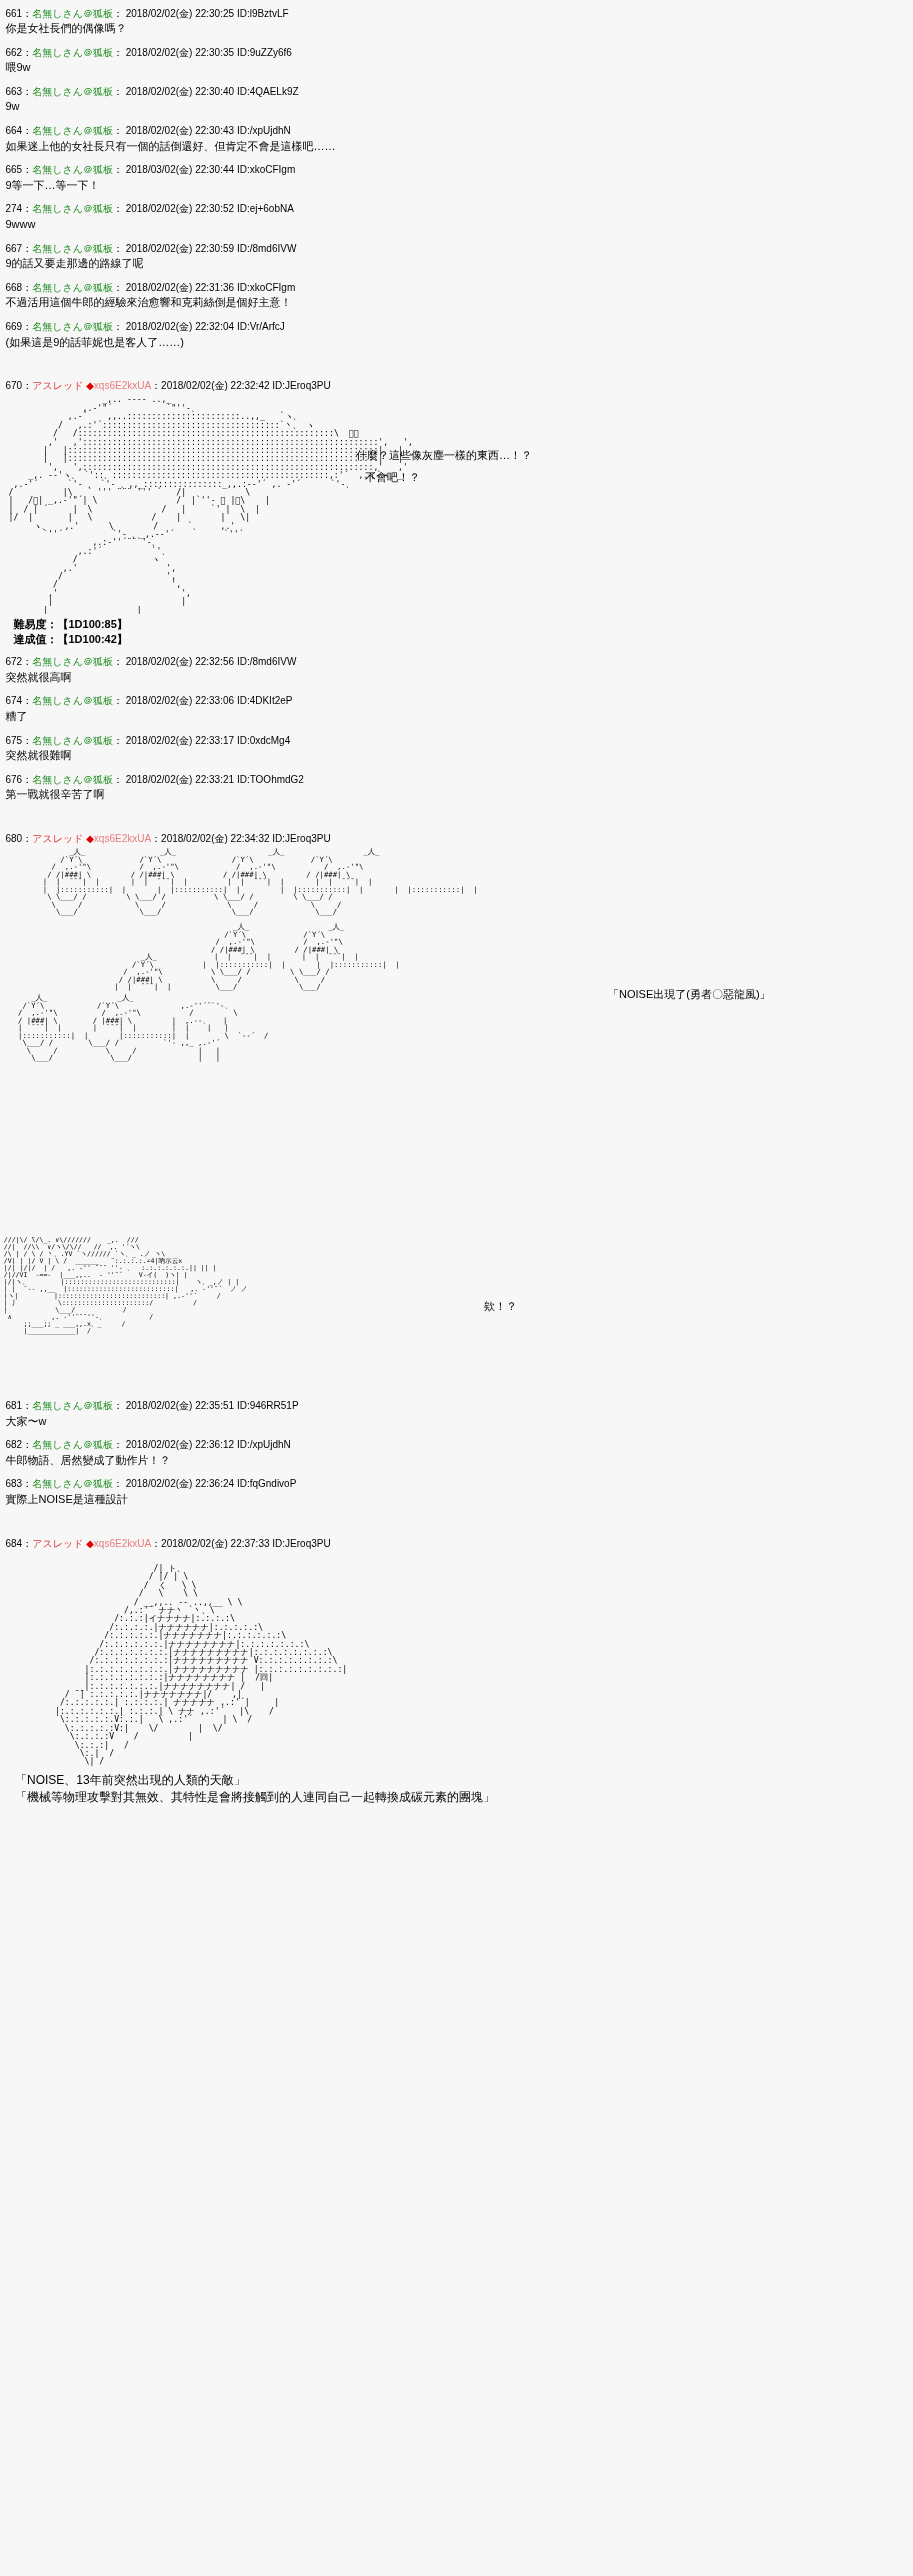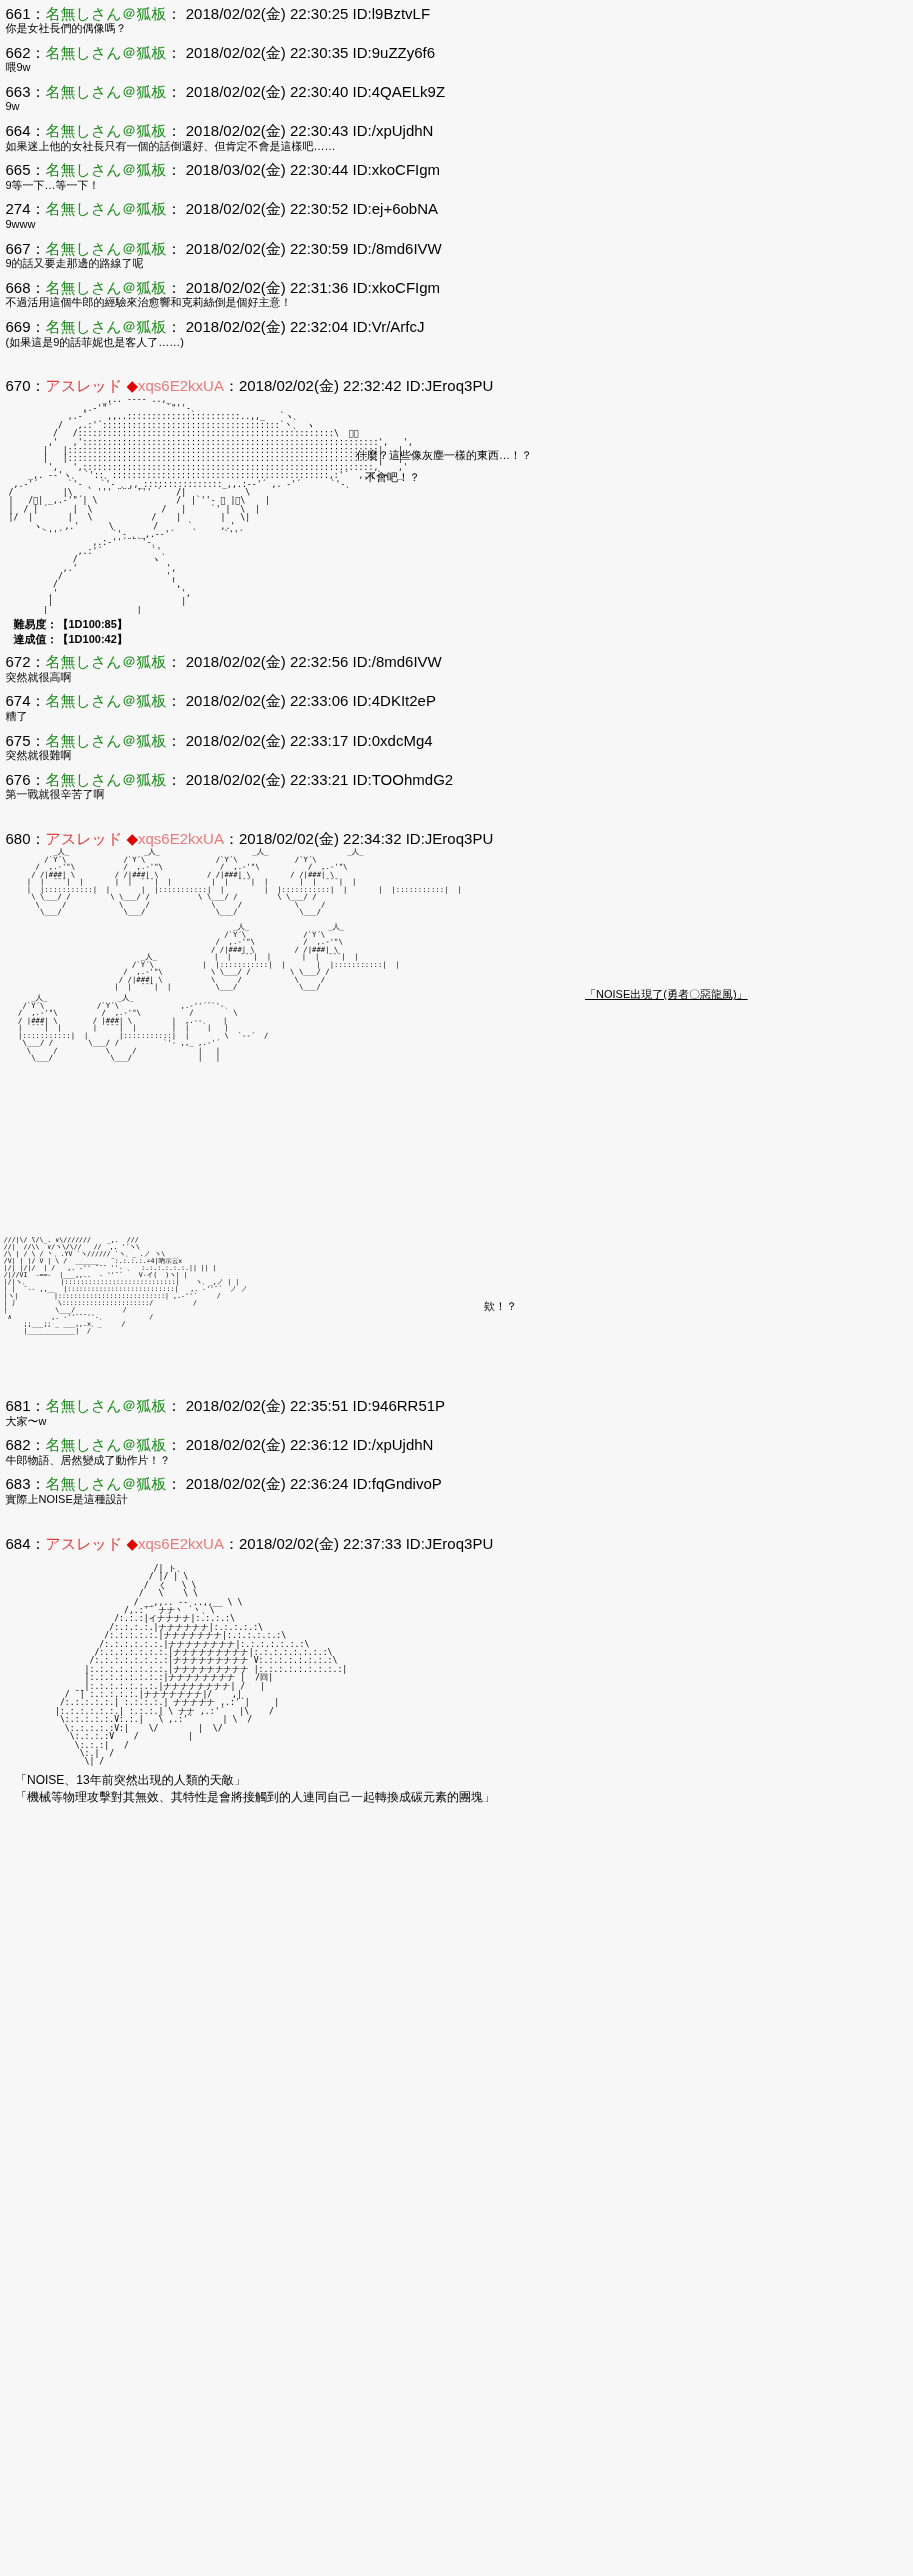--- a/index.html
+++ b/index.html
@@ -19,21 +19,21 @@
     box-sizing: border-box;
     background: #f7f7f7;
   }
 
   
   .post {
     padding: 0 5.5px 0 5.5px;
     margin-bottom: 1.8px;
   }
   .post-head {
-    font-size: 15px;
+    font-size: 10px;
     line-height: 15.5px;
     white-space: nowrap;
   }
   .post-num { color: #000; }
   .post-name { color: #1a8a1a; font-weight: normal; }
   .post-name.tripper { color: #e23a3a; }
   .trip-diamond { color: #e00000; }
   .trip-code { color: #e87b7b; }
   .post-sep { color: #000; }
   .post-date { color: #000; }
@@ -216,21 +216,21 @@
 
   <div class="post">
     <div class="post-head">
       <span class="post-num">680</span><span class="post-sep">：</span><span class="post-name tripper">アスレッド</span>
       <span class="trip-diamond">◆</span><span class="trip-code">xqs6E2kxUA</span><span class="post-sep">：</span><span class="post-date">2018/02/02(金) 22:34:32</span>
       <span class="post-id">ID:JEroq3PU</span>
     </div>
   </div>
 
   <div class="aa-overlay-wrap" style="height:393px;">
-    <div class="aa small" style="padding-left:18px;">        _人_                 _人_                     _人_                  _人_
+    <div class="aa small" style="padding-left:34px;">        _人_                 _人_                     _人_                  _人_
       /`Y´\             /`Y´\                /`Y´\             /`Y´\
     /  ,.‐'"\           /  ,.‐'"\             /  ,.‐'"\           /  ,.‐'"\
    / /|###| \         / /|###| \           / /|###| \         / /|###| \
   |  |  ̄ ̄ ̄ |  |       |  |  ̄ ̄ ̄ |  |         |  |  ̄ ̄ ̄ |  |       |  |  ̄ ̄ ̄ |  |
   |  |:::::::::::|  |       |  |:::::::::::|  |         |  |:::::::::::|  |       |  |:::::::::::|  |
    \ \___/ /         \ \___/ /           \ \___/ /         \ \___/ /
     \     /            \     /              \     /            \     /
      \___/              \___/                \___/              \___/
 </div>
     <div class="aa small" style="padding-left:110px; margin-top:7.3px;">                            _人_                  _人_
@@ -246,21 +246,21 @@
     <div class="aa small" style="padding-left:18px; margin-top:3.7px;">   _人_                _人_
  /`Y´\            /`Y´\              ,.‐''´¨`'‐、
 /  ,.‐'"\          /  ,.‐'"\           /         \
 / |###| \        / |###| \         |  ,.‐‐、   |
 |  ̄ ̄ ̄ |  |       |  ̄ ̄ ̄ |  |        |  |    |   |
 |:::::::::::|  |       |:::::::::::|  |        \  `‐‐´  /
  \___/ /        \___/ /          `'‐ ,,_ ,.‐'´
   \     /           \     /              |   |
    \___/             \___/               |   |
 </div>
-    <div class="aa-line" style="left:585px; top:139px;text-decoration:underline;">「NOISE出現了(勇者〇惡龍風)」</div>
+    <div class="aa-line" style="left:608px; top:139px;">「NOISE出現了(勇者〇惡龍風)」</div>
   </div>
 
   <div class="aa-overlay-wrap" style="height:155px; margin-top:-4.6px;">
     <div class="aa tiny" style="padding-left:3.7px;">///|\/ ̄\/\_. ∨\///////    _,.  ///
 //|  //\\  ∨/ヽ\/\//   //  ,. '´ヽ\
 /\ | / \ / 丶、.YV `ヽ////// `ヽ、_ .ノ ヽ\
 /V| | |/ V | \ /  ______   ¨:.:.:.:.∠4|吶示云x
 |/| |/|/  | /   ,. ‐'' ¨¨¨ ''‐ 、  :.:.:.:.:.:.|| || |
 /|//VI  ‐==‐  |___,,..  ‐ ''¨´    V‐イ(  )ヽ| |
 |/|ヽ、        |::::::::::::::::::::::::::::|    ヽ、_,ノ | |

